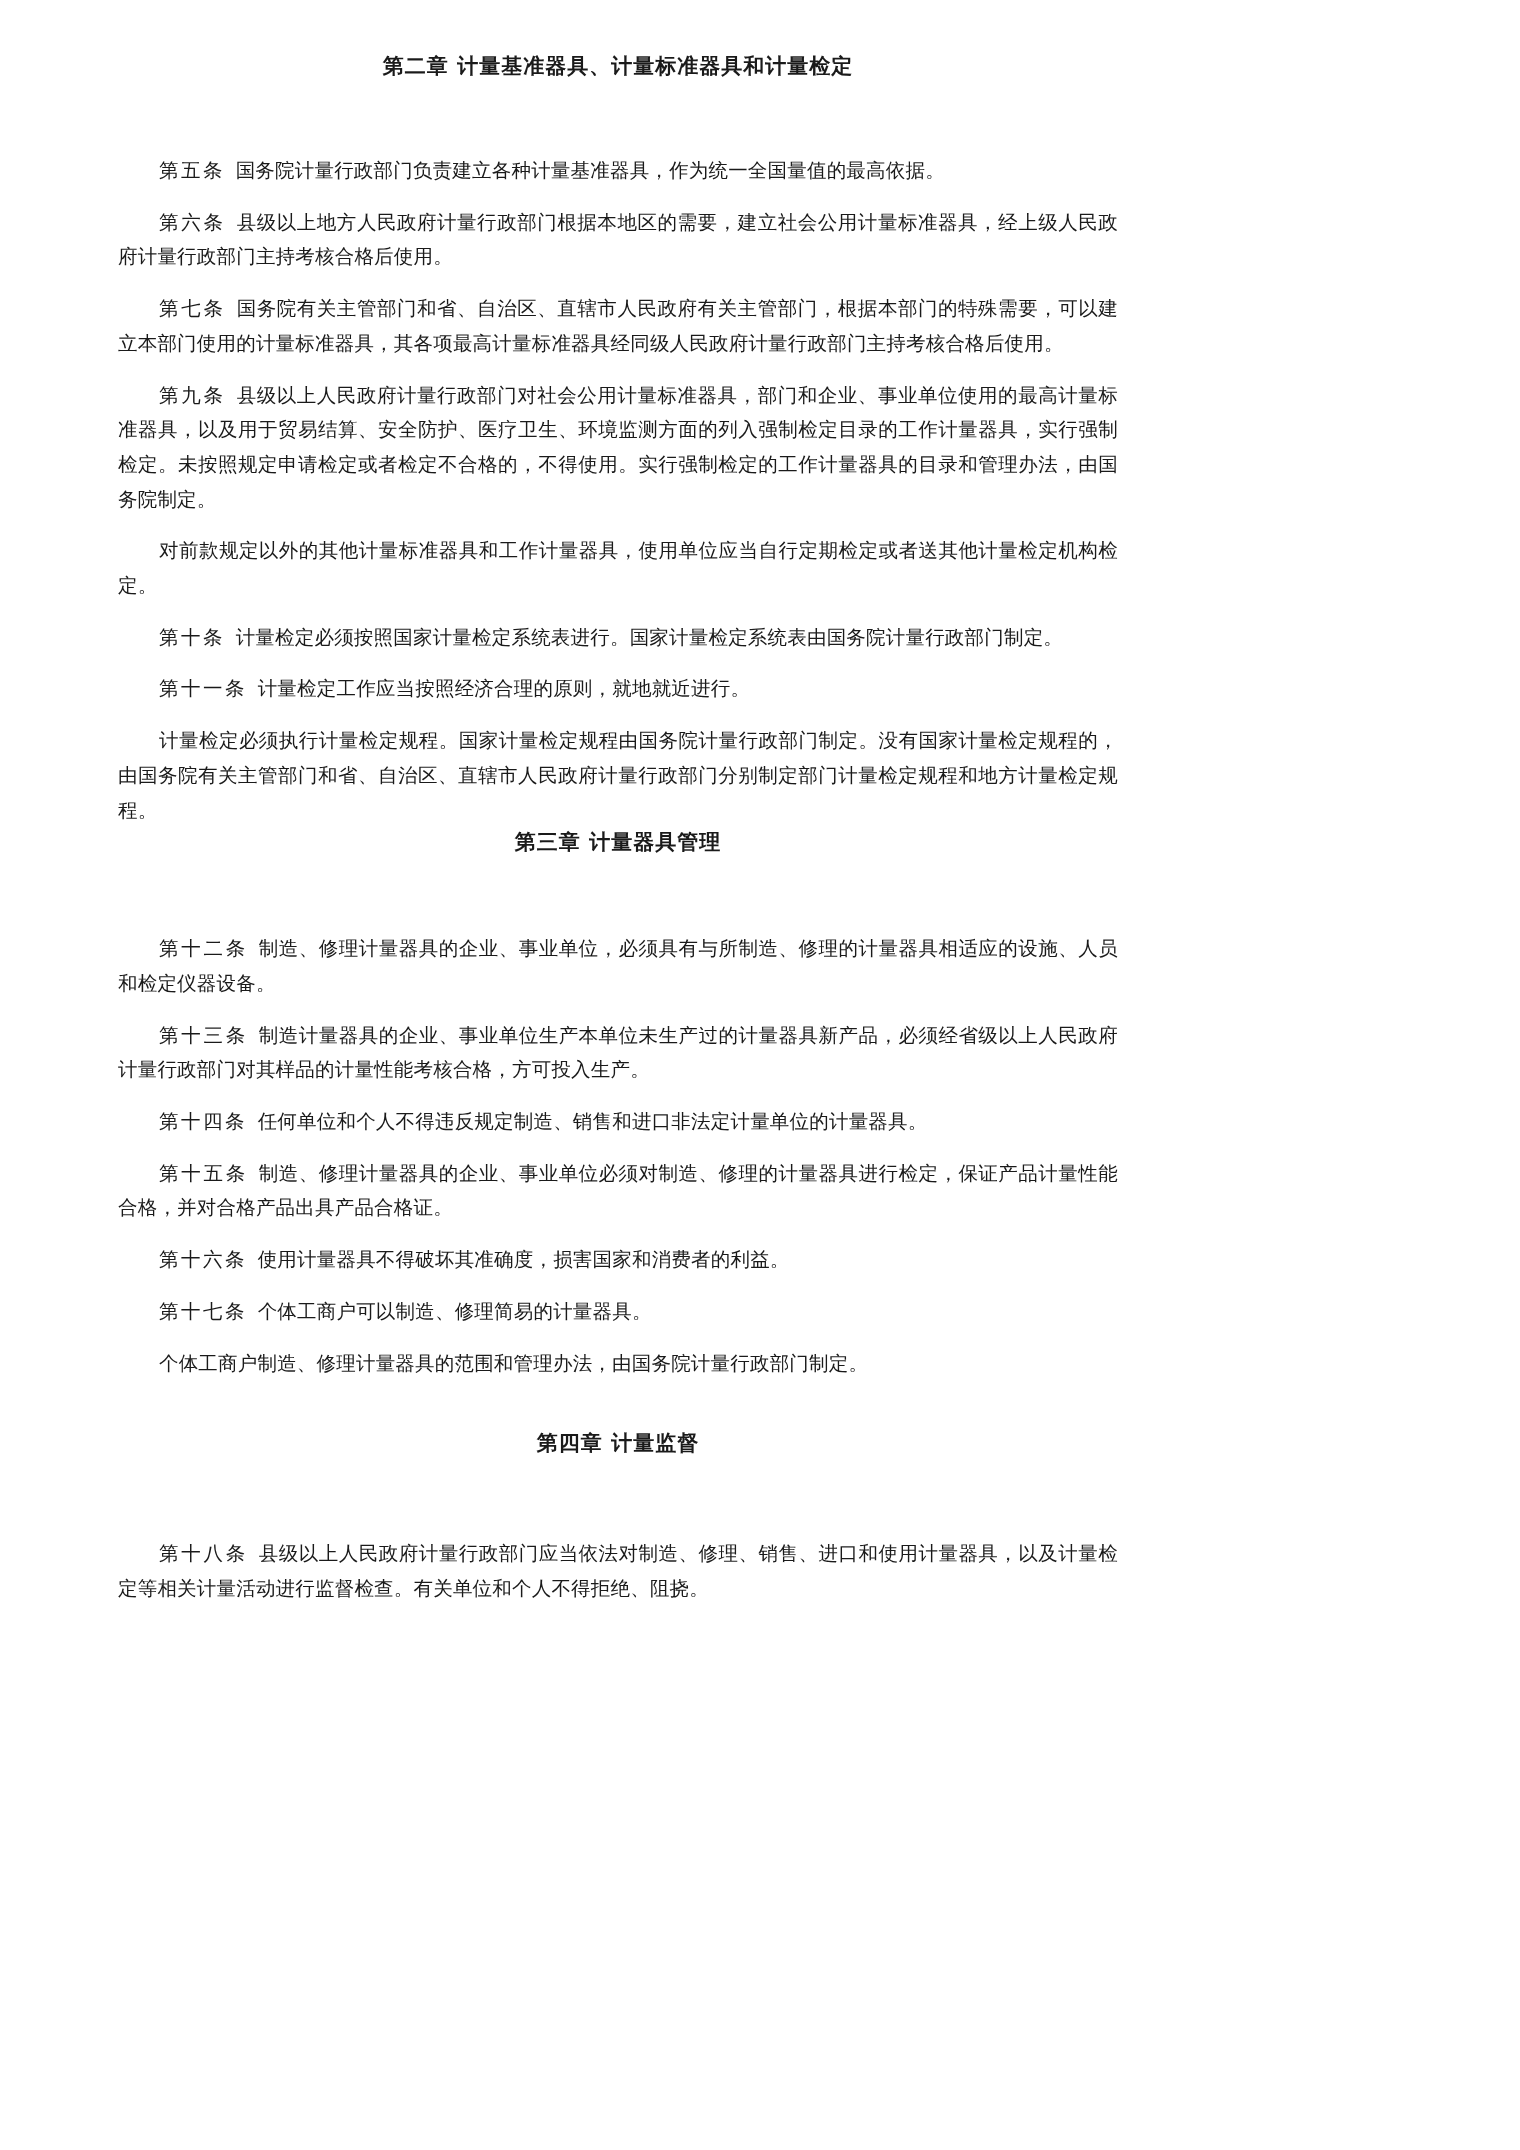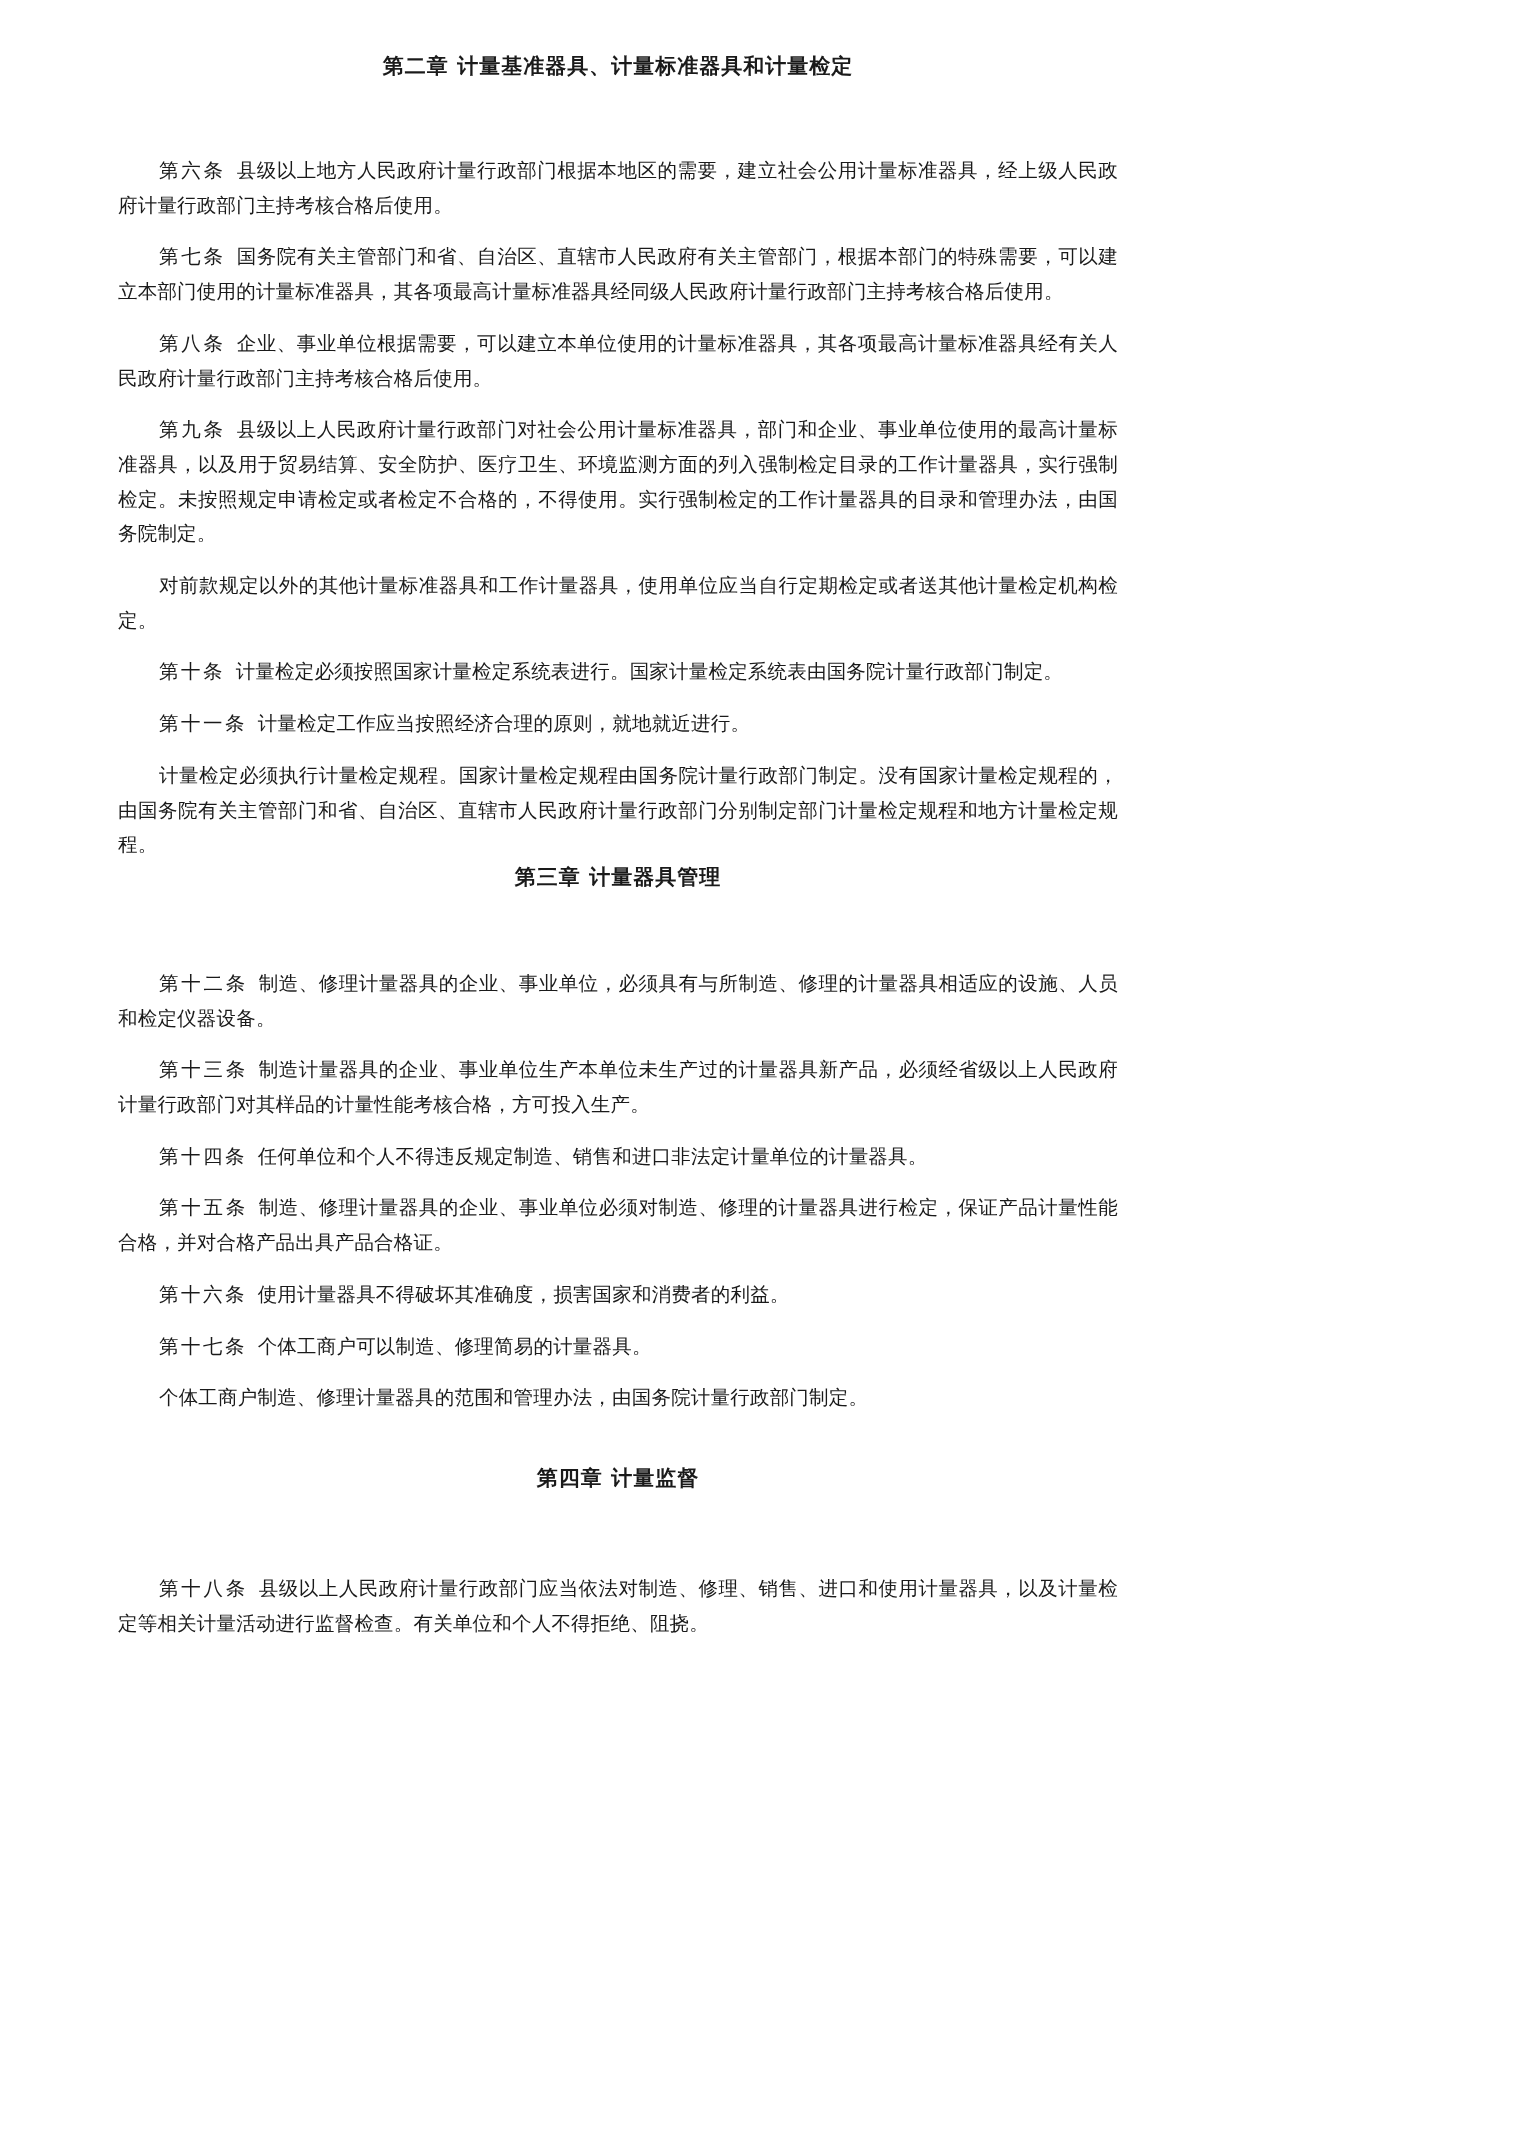--- a/index.html
+++ b/index.html
@@ -45,23 +45,23 @@
   .label-gap { padding-right: 0.55em; }
 </style>
 </head>
 <body>
 
 <div class="page">
 
   <h2 class="chapter-heading h-top">第二章    计量基准器具、计量标准器具和计量检定</h2>
 
   <div>
+    <p class="art"><span class="label label-gap">第五条</span><span>国务院计量行政部门负责建立各种计量基准器具，作为统一全国量值的最高依据。</span></p>
     <p class="art"><span class="label label-gap">第六条</span><span>县级以上地方人民政府计量行政部门根据本地区的需要，建立社会公用计量标准器具，经上级人民政府计量行政部门主持考核合格后使用。</span></p>
     <p class="art"><span class="label label-gap">第七条</span><span>国务院有关主管部门和省、自治区、直辖市人民政府有关主管部门，根据本部门的特殊需要，可以建立本部门使用的计量标准器具，其各项最高计量标准器具经同级人民政府计量行政部门主持考核合格后使用。</span></p>
-    <p class="art"><span class="label label-gap">第八条</span><span>企业、事业单位根据需要，可以建立本单位使用的计量标准器具，其各项最高计量标准器具经有关人民政府计量行政部门主持考核合格后使用。</span></p>
     <p class="art"><span class="label label-gap">第九条</span><span>县级以上人民政府计量行政部门对社会公用计量标准器具，部门和企业、事业单位使用的最高计量标准器具，以及用于贸易结算、安全防护、医疗卫生、环境监测方面的列入强制检定目录的工作计量器具，实行强制检定。未按照规定申请检定或者检定不合格的，不得使用。实行强制检定的工作计量器具的目录和管理办法，由国务院制定。</span></p>
     <p class="art"><span class="label"></span><span>对前款规定以外的其他计量标准器具和工作计量器具，使用单位应当自行定期检定或者送其他计量检定机构检定。</span></p>
     <p class="art"><span class="label label-gap">第十条</span><span>计量检定必须按照国家计量检定系统表进行。国家计量检定系统表由国务院计量行政部门制定。</span></p>
     <p class="art"><span class="label label-gap">第十一条</span><span>计量检定工作应当按照经济合理的原则，就地就近进行。</span></p>
     <p class="art"><span class="label"></span><span>计量检定必须执行计量检定规程。国家计量检定规程由国务院计量行政部门制定。没有国家计量检定规程的，由国务院有关主管部门和省、自治区、直辖市人民政府计量行政部门分别制定部门计量检定规程和地方计量检定规程。</span></p>
   </div>
 
   <h2 class="chapter-heading h-mid">第三章    计量器具管理</h2>
 
   <div>

